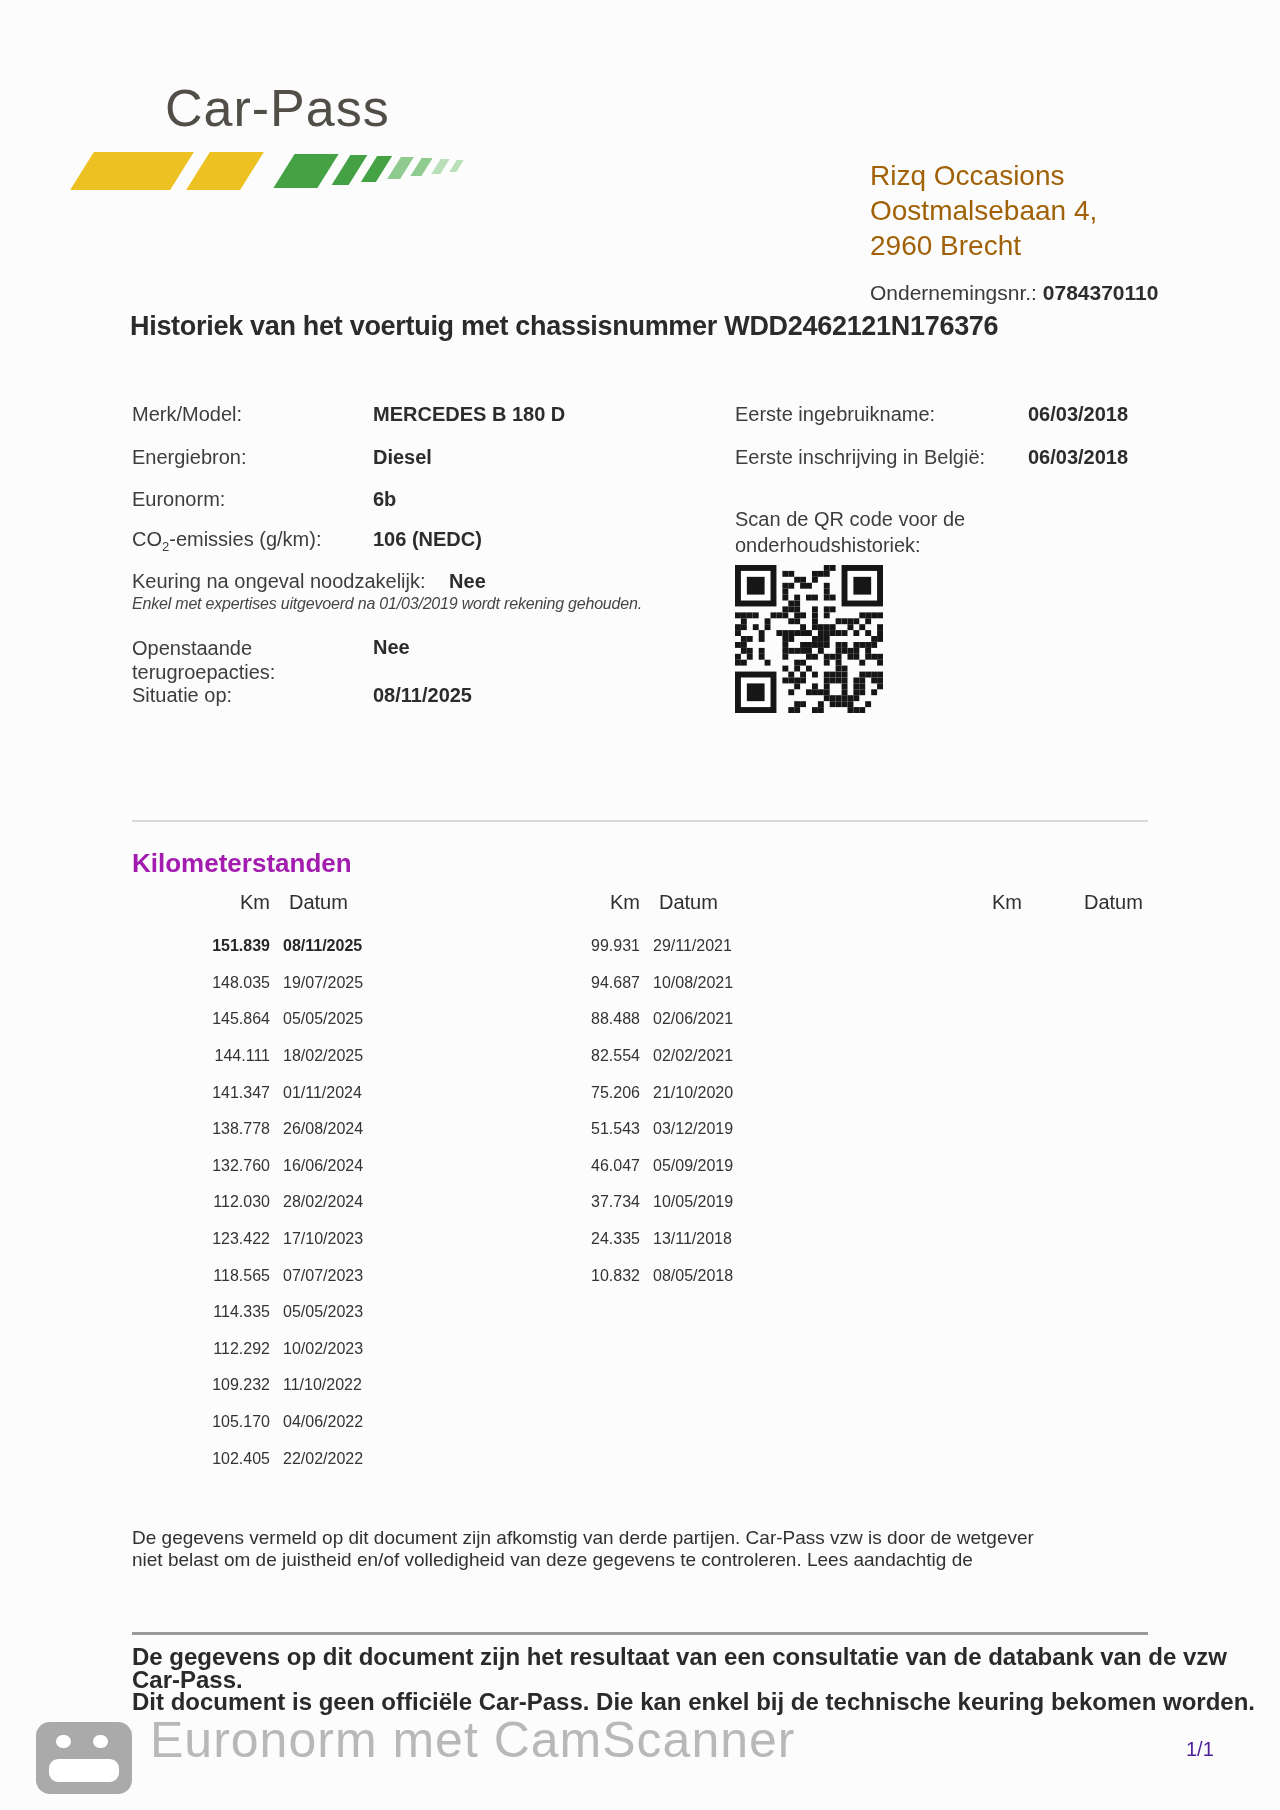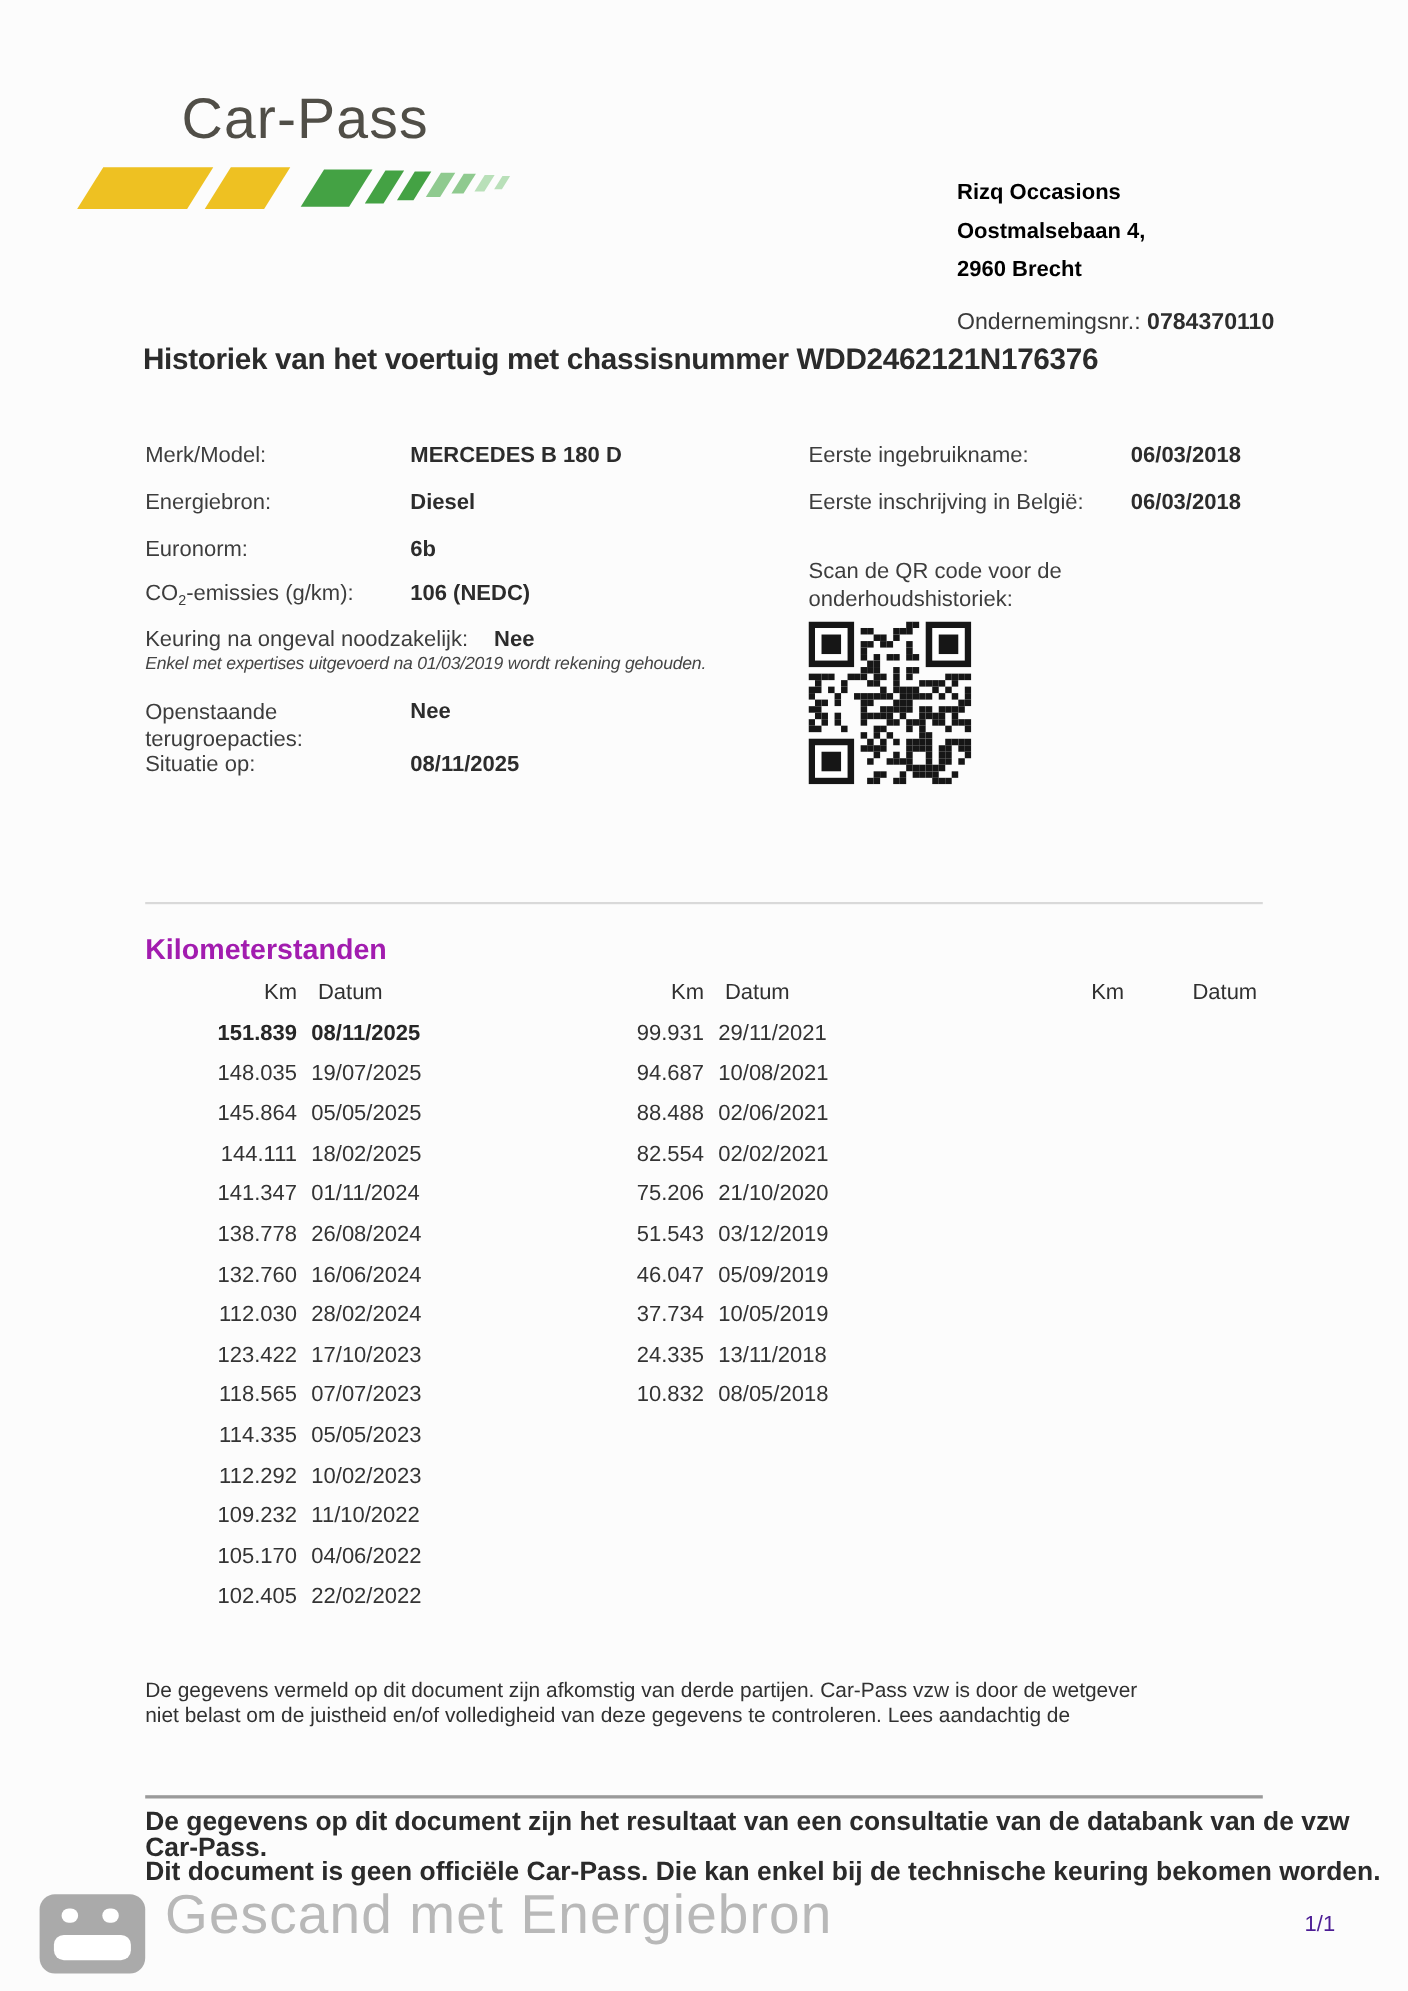--- a/index.html
+++ b/index.html
@@ -26,21 +26,21 @@
   .s2{width:54px;height:38px;background:var(--logo-yellow,#eec122);margin-left:16px;}
   .s3{width:44px;height:34px;background:var(--logo-green,#44a244);margin-left:32px;margin-top:2px;}
   .s4{width:17px;height:30px;background:var(--logo-green,#44a244);margin-left:13px;margin-top:3px;}
   .s5{width:15px;height:26px;background:var(--logo-green,#44a244);margin-left:11px;margin-top:4px;}
   .s6{width:13px;height:22px;background:var(--logo-green-light,#8fca8f);margin-left:10px;margin-top:5px;}
   .s7{width:11px;height:18px;background:var(--logo-green-light,#8fca8f);margin-left:9px;margin-top:6px;}
   .s8{width:9px;height:15px;background:var(--logo-green-lighter,#b9e0b9);margin-left:9px;margin-top:7px;}
   .s9{width:7px;height:12px;background:var(--logo-green-lighter,#b9e0b9);margin-left:8px;margin-top:8px;}
 
   
-  .seller{left:870px;top:158px;font-size:20px;font-weight:bold;line-height:35px;color:#000000;}
+  .seller{left:870px;top:158px;font-size:28px;font-weight:normal;line-height:35px;color:#a16207;}
   .company-nr{left:870px;top:281px;font-size:21px;color:#3a3a3a;}
   .company-nr b{color:#2d2d2d;}
 
   
   .doc-title{
     left:130px;top:311px;
     font-size:27px;font-weight:bold;
     color:#2b2b2b;letter-spacing:-0.3px;text-align:center;
   }
 
@@ -59,21 +59,21 @@
   .stacked{line-height:24px;}
 
   
   .qr-wrap{left:735px;top:565px;width:148px;height:148px;}
 
   
   .rule1{left:132px;top:820px;width:1016px;height:2px;background:var(--rule-light,#d9d9d9);}
   .km-heading{left:132px;top:848px;font-size:26px;font-weight:bold;color:#a21caf;}
   .kcol{position:absolute;top:891px;}
   .khead{height:37px;font-size:20px;color:#303030;display:flex;}
-  .krow{height:36.6px;display:flex;font-size:20px;color:#333;}
+  .krow{height:36.6px;display:flex;align-items:center;font-size:16px;color:#333;}
   .krow.bold{font-weight:bold;color:#262626;}
   .km{width:120px;text-align:right;display:inline-block;}
   .dt{margin-left:13px;display:inline-block;}
   .khead .dt{padding-left:6px;}
   .kcol3 .khead .dt{margin-left:62px;padding-left:0;}
 
   
   .disclaimer{left:132px;top:1527px;font-size:19px;line-height:22px;color:#313131;}
   .rule2{left:132px;top:1632px;width:1016px;height:3px;background:var(--rule-dark,#9a9a9a);}
   .official{left:132px;top:1646px;font-size:24px;line-height:22.5px;font-weight:bold;color:#2a2a2a;}
@@ -520,16 +520,16 @@
   <div class="abs official">
       <div>De gegevens op dit document zijn het resultaat van een consultatie van de databank van de vzw Car-Pass.</div>
       <div>Dit document is geen officiële Car-Pass. Die kan enkel bij de technische keuring bekomen worden.</div>
     </div>
 
   <div class="abs cs-icon">
     <div class="cs-dot d1"></div>
     <div class="cs-dot d2"></div>
     <div class="cs-bar"></div>
   </div>
-  <div class="abs cs-text">Gescand met Energiebron</div>
+  <div class="abs cs-text">Euronorm met CamScanner</div>
   <div class="abs page-num">1/1</div>
 
 </div>
 
 </body></html>

